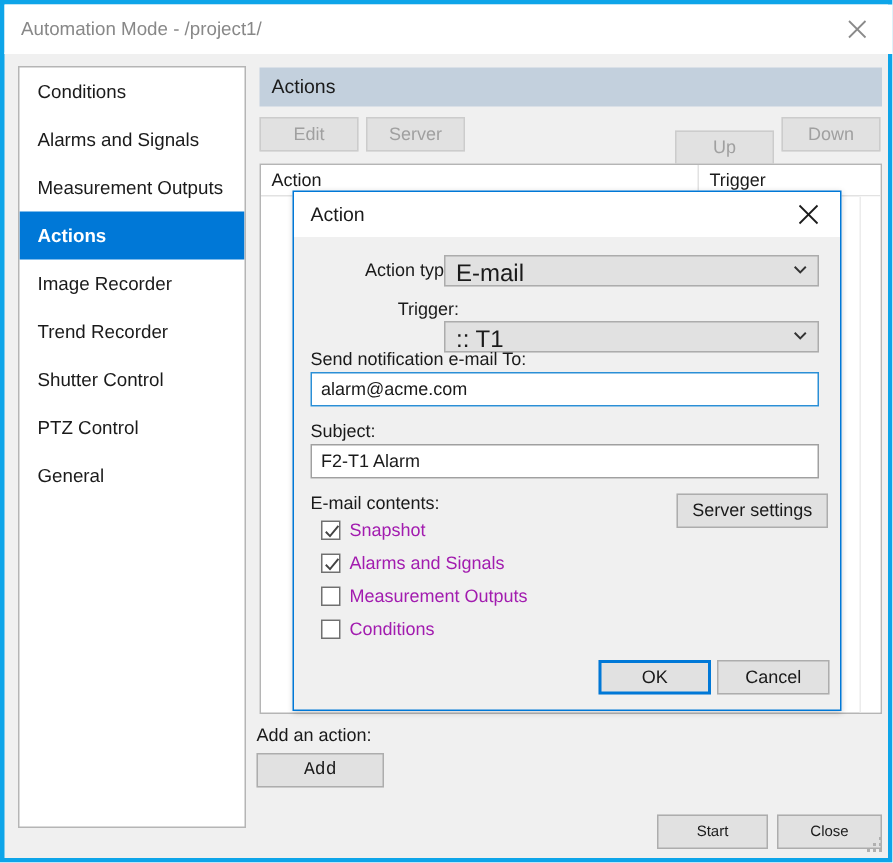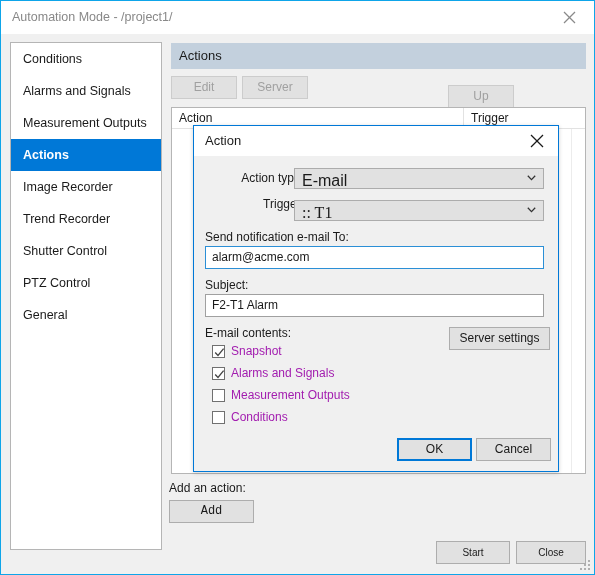--- a/index.html
+++ b/index.html
@@ -17,21 +17,21 @@
     position: relative;
   }
 
   
   #window {
     position: absolute;
     left: 0; top: 0;
     width: 595px;
     height: 575px;
     background: #f0f0f0;
-    border: 1px solid #0ea5e9;
+    border: 3px solid #0ea5e9;
     box-sizing: border-box;
   }
 
   #titlebar {
     position: absolute;
     left: 0; top: 0;
     width: 593px;
     height: 33px;
     background: #ffffff;
     border-bottom: 1px solid #ffffff;
@@ -249,21 +249,21 @@
   .combo {
     position: absolute;
     left: 100px;
     width: 250px; height: 21px;
     background: #e1e1e1;
     border: 1px solid #acacac;
     box-sizing: border-box;
     cursor: default;
   }
   #combo-action-type { top: 42px; }
-  #combo-trigger     { top: 74px; font-family: Liberation Serif, serif; }
+  #combo-trigger     { top: 86px; }
   .combo .val {
     position: absolute;
     left: 7px; top: 3px;
     font-size: 16px;
     color: #1a1a1a;
     white-space: nowrap;
   }
   .combo .chev {
     position: absolute;
     right: 7px; top: 6px;
@@ -391,20 +391,21 @@
     </div>
   </div>
 
   <div id="panel-header">
     <span>Actions</span>
   </div>
 
   <div id="btn-edit" class="tb-btn">Edit</div>
   <div id="btn-delete" class="tb-btn">Server</div>
   <div id="btn-up" class="tb-btn">Up</div>
+  <div id="btn-down" class="tb-btn">Down</div>
 
   <div id="listview">
     <div id="list-head">
       <div id="col-action" class="col">Action</div>
       <div id="col-sep"></div>
       <div id="col-trigger" class="col">Trigger</div>
     </div>
     <div id="list-scroll"></div>
   </div>
 

